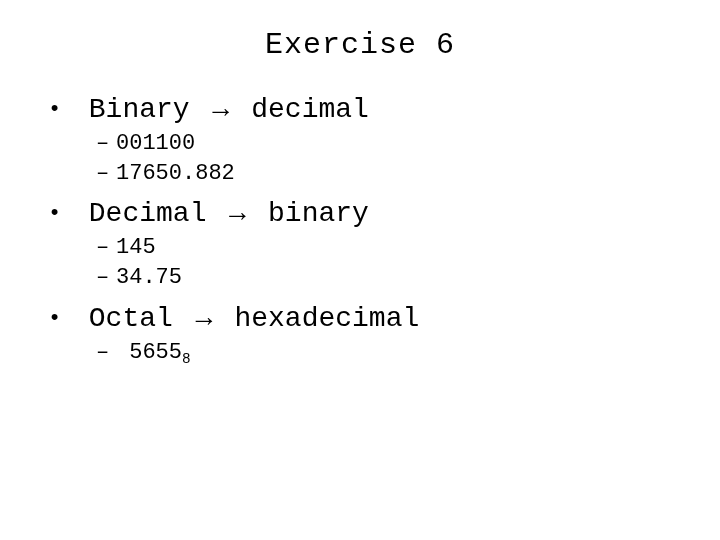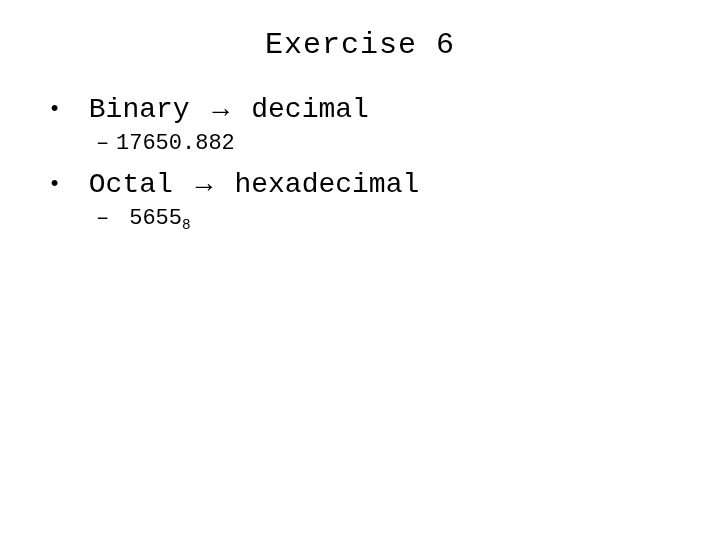--- a/index.html
+++ b/index.html
@@ -68,24 +68,32 @@
 <body>
 
 <div class="slide">
   <div class="title">Exercise 6</div>
 
   <ul class="top">
 
     <li>
       <span>Binary </span><span class="arrow">→</span><span> decimal</span>
       <ul class="sub">
+        <li><span>001100</span></li>
         <li><span>17650.882</span></li>
       </ul>
     </li>
 
+    <li>
+      <span>Decimal </span><span class="arrow">→</span><span> binary</span>
+      <ul class="sub">
+        <li><span>145</span></li>
+        <li><span>34.75</span></li>
+      </ul>
+    </li>
 
     <li>
       <span>Octal </span><span class="arrow">→</span><span> hexadecimal</span>
       <ul class="sub">
         <li>
           <span>5655</span><sub>8</sub>
         </li>
       </ul>
     </li>
 

